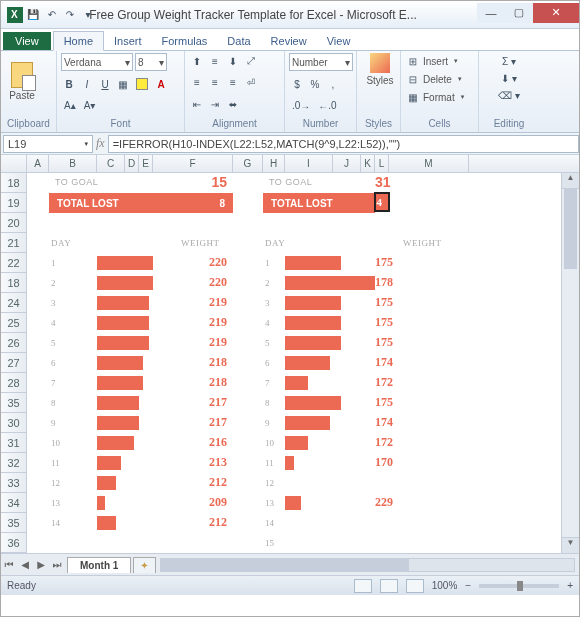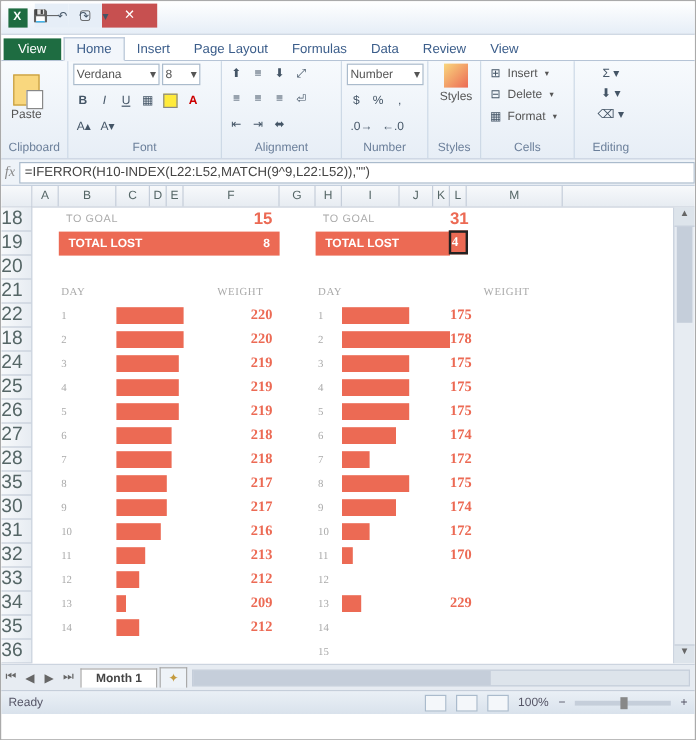--- a/index.html
+++ b/index.html
@@ -36,21 +36,21 @@
 .bigicon{width:20px;height:20px}
 .namebox-row{height:22px;background:#eef3f8;border-bottom:1px solid #c5d0de;display:flex;align-items:center}
 .namebox{width:90px;height:18px;border:1px solid #abc;background:#fff;margin-left:2px;display:flex;align-items:center;padding:0 4px;font-size:11px;justify-content:space-between}
 .fx-btns{display:flex;gap:6px;margin:0 3px;color:#888}
 .fx{font-style:italic;font-family:"Times New Roman",serif;font-size:12px}
 .formula{flex:1;height:18px;border:1px solid #abc;background:#fff;display:flex;align-items:center;padding:0 4px;font-size:11px}
 .grid-area{position:relative;height:398px;background:#fff;overflow:hidden}
 .colheads{height:18px;display:flex;background:linear-gradient(#f7f9fb,#e7ecf2);border-bottom:1px solid #c5ceda;margin-left:26px}
 .ch{border-right:1px solid #c5ceda;text-align:center;font-size:10px;color:#566;line-height:18px}
 .rowheads{position:absolute;left:0;top:18px;width:26px;background:linear-gradient(90deg,#f7f9fb,#e7ecf2);border-right:1px solid #c5ceda}
-.rh{height:20px;border-bottom:1px solid #c5ceda;text-align:left;font-size:16px;color:#566;line-height:20px}
+.rh{height:20px;border-bottom:1px solid #c5ceda;text-align:center;font-size:11px;color:#566;line-height:20px}
 .cells{position:absolute;left:26px;top:18px;right:18px;bottom:0}
 .cellrow{height:20px;position:relative}
 .summary{position:absolute;font-family:Verdana,sans-serif}
 .togoal-lbl{color:#aaa;font-size:9px;letter-spacing:0.5px}
 .togoal-val{color:#ec6a54;font-size:14px;font-weight:bold;text-align:right}
 .totallost-row{background:#ec6a54;color:#fff;height:20px;display:flex;align-items:center;justify-content:space-between;padding:0 8px;font-size:10px;font-weight:bold;font-family:Verdana}
 .sel-cell{border:2px solid #222;background:#ec6a54;position:absolute}
 .dayhdr{color:#aaa;font-size:9px;font-family:Liberation Serif, serif;letter-spacing:0.5px}
 .daynum{color:#aaa;font-size:9px;font-family:Verdana}
 .weightval{color:#ec6a54;font-size:12px;font-weight:bold;font-family:Verdana;text-align:right}
@@ -75,32 +75,32 @@
 <body>
 
 <div class="titlebar">
   <span class="excel-icon"></span>
   <div class="qat">
     <span>💾</span>
     <span>↶</span>
     <span>↷</span>
     <span>▾</span>
   </div>
+  <div class="title">Free Group Weight Tracker Template for Excel - Microsoft E...</div>
   <div class="winbtns">
     <div class="winbtn min">—</div>
     <div class="winbtn max">▢</div>
     <div class="winbtn close">✕</div>
   </div>
 </div>
 
 <div class="tabs">
   <div class="filetab">View</div>
   <div class="ribtab active">Home</div>
   <div class="ribtab">Insert</div>
-  <div class="ribtab">Page Layout</div>
   <div class="ribtab">Formulas</div>
   <div class="ribtab">Data</div>
   <div class="ribtab">Review</div>
   <div class="ribtab">View</div>
 </div>
 
 <div class="ribbon">
   <div class="group" style="width:56px">
     <div class="paste-big">
       <div class="paste-icon"></div>
@@ -204,20 +204,24 @@
     <div class="gcol">
       <span class="btn-s">Σ ▾</span>
       <span class="btn-s">⬇ ▾</span>
       <span class="btn-s">⌫ ▾</span>
     </div>
     <div class="group-label">Editing</div>
   </div>
 </div>
 
 <div class="namebox-row">
+  <div class="namebox">
+      <span>L19</span>
+      <span style="font-size:7px">▾</span>
+    </div>
   <div class="fx-btns">
     <span class="fx">fx</span>
   </div>
   <div class="formula">
       <span>=IFERROR(H10-INDEX(L22:L52,MATCH(9^9,L22:L52)),"")</span>
     </div>
 </div>
 
 <div class="grid-area">
   <div class="corner"></div>

